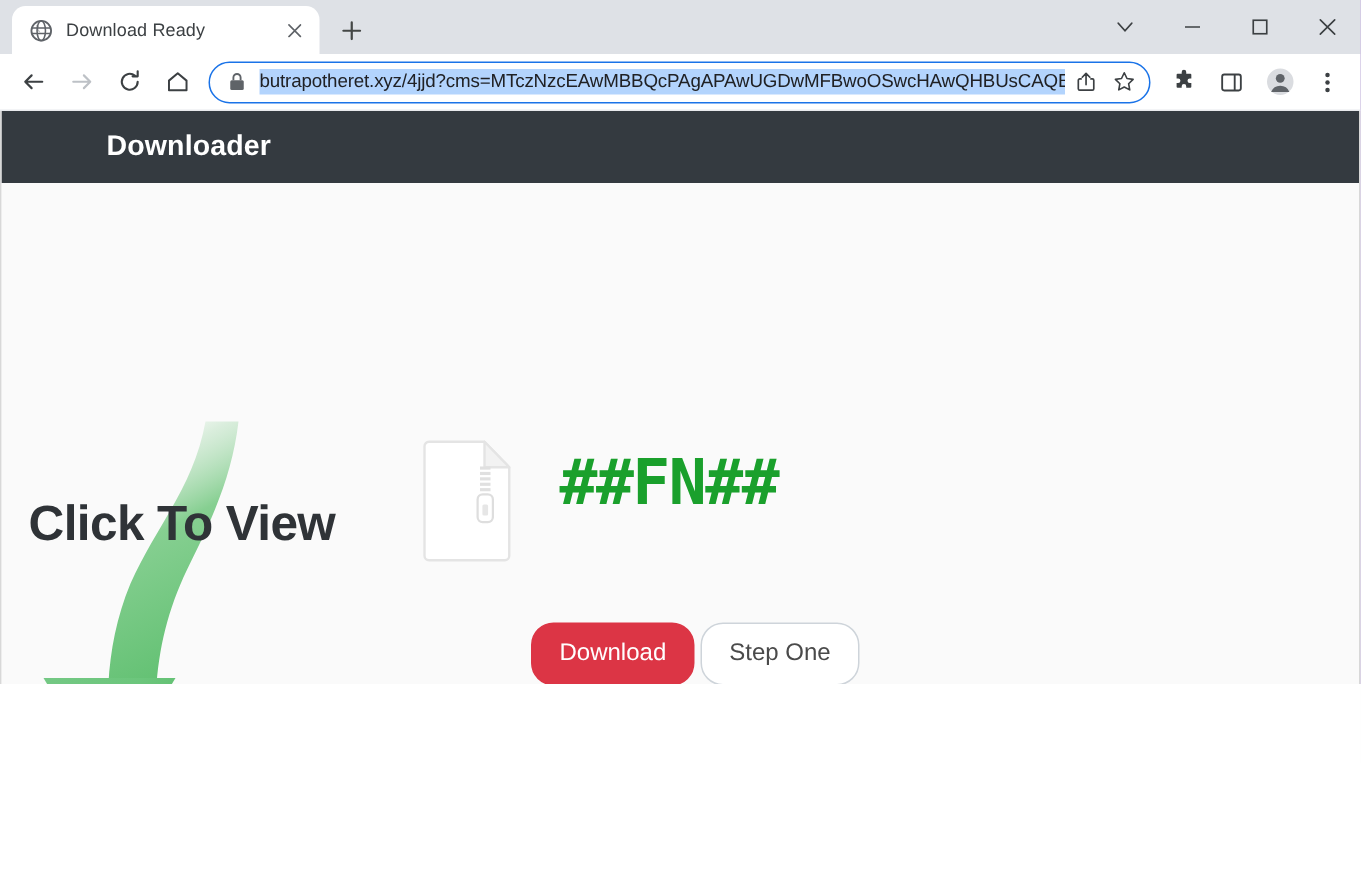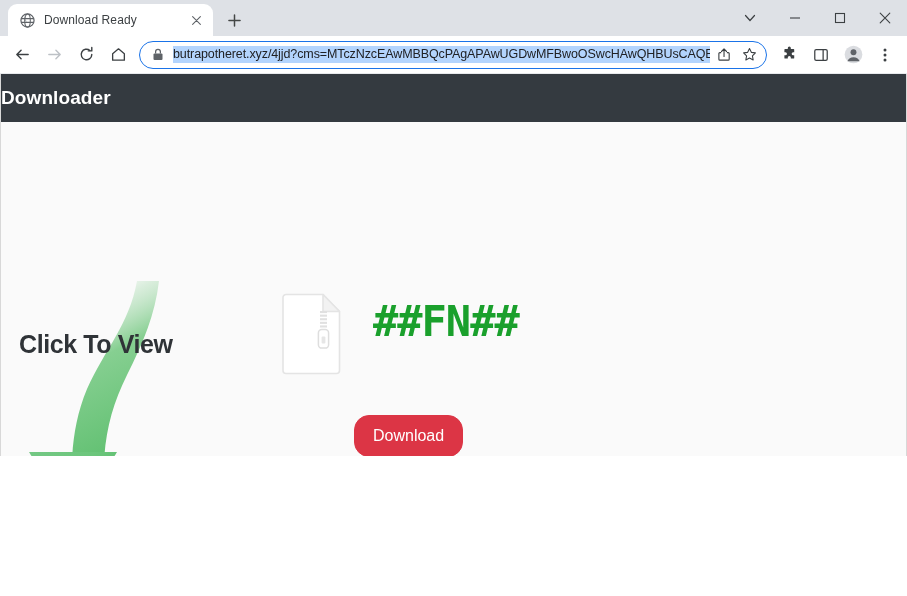--- a/index.html
+++ b/index.html
@@ -160,20 +160,21 @@
     overflow: hidden;
     border-left: 1px solid #d8d8d8;
     border-right: 1px solid #d8d8d8;
   }
 
   .navbar {
     height: 48px;
     background: #343a40;
     display: flex;
     align-items: center;
+    padding-left: 70px;
     text-align: right;
   }
 
   .navbar-brand {
     color: #ffffff;
     font-size: 19px;
     font-weight: bold;
     letter-spacing: 0.1px;
   }
 
@@ -252,21 +253,21 @@
 
   .arrow-svg {
     position: absolute;
     left: 0; top: 0;
   }
 
   .click-label {
     position: absolute;
     left: 10px;
     top: 53px;
-    font-size: 25px;
+    font-size: 33px;
     font-weight: bold;
     color: #2f3337;
     letter-spacing: -0.4px;
     white-space: nowrap;
     font-family: "Liberation Sans", sans-serif;
   }
 
   
   .page-footer {
     position: absolute;
@@ -436,20 +437,21 @@
 
             <rect x="38.4" y="36.6" width="10.2" height="18.5" rx="3.4" fill="#ffffff" stroke="#dedede" stroke-width="1.5"></rect>
             <rect x="41.6" y="43.4" width="3.8" height="7.2" rx="1" fill="#e6e6e6"></rect>
           </svg>
         </span>
         <span class="filename">##FN##</span>
       </div>
 
       <div class="btn-row">
         <button class="btn btn-download">Download</button>
+        <button class="btn btn-step">Step One</button>
       </div>
 
       <div class="arrow-overlay">
         <svg class="arrow-svg" width="190" height="250" viewBox="0 0 190 250">
           <defs>
             <linearGradient id="arrGrad" x1="0" y1="0" x2="0.25" y2="1">
               <stop offset="0%" stop-color="#ffffff" stop-opacity="0"></stop>
               <stop offset="22%" stop-color="#bfe3c4" stop-opacity="0.55"></stop>
               <stop offset="48%" stop-color="#86cf91"></stop>
               <stop offset="100%" stop-color="#63c173"></stop>

